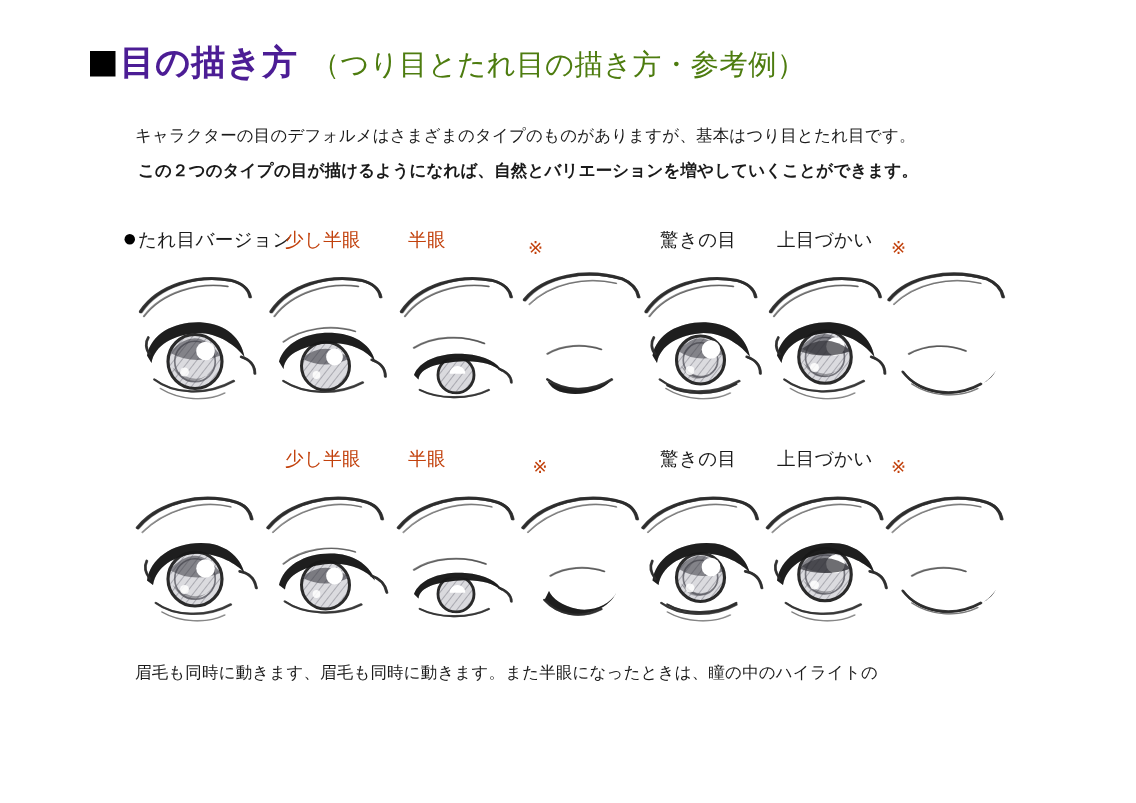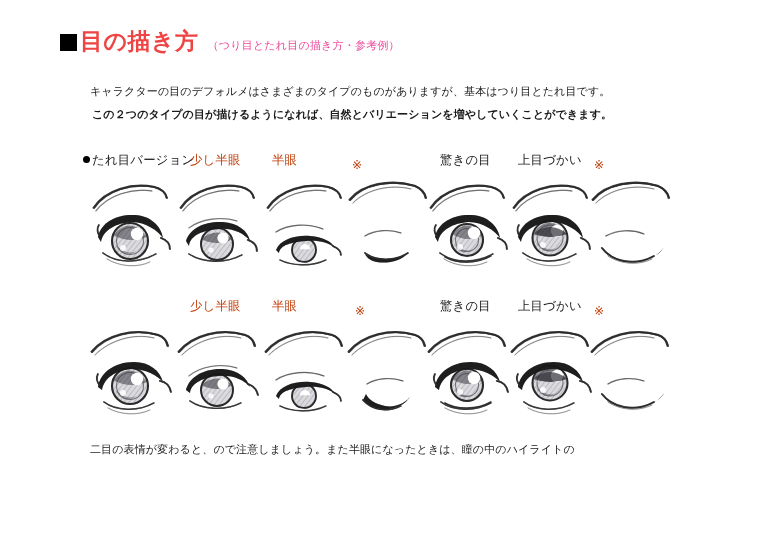--- a/index.html
+++ b/index.html
@@ -31,26 +31,26 @@
     height: 17px;
     background: #000;
     margin-right: 3px;
     position: relative;
     top: 2px;
   }
   .title-main {
     font-size: 23px;
     font-weight: bold;
     letter-spacing: 0.5px;
-    color: #ef4444;
+    color: #4c1d95;
   }
   .title-sub {
-    font-size: 11px;
+    font-size: 19px;
     font-weight: normal;
-    color: #ec4899;
+    color: #4d7c0f;
     margin-left: 9px;
     letter-spacing: 0.2px;
     font-family: Liberation Mono, monospace;
   }
 
   
   .intro {
     position: absolute;
     left: 90px;
     top: 80px;
@@ -584,14 +584,14 @@
             <path d="M14,70 C24,83 46,89 66,78" fill="none" stroke="#2a2a2a" stroke-width="1.35" stroke-linecap="round" stroke-linejoin="round" opacity="0.7176" transform="translate(0.23,0.11)"></path>
             <path d="M20,78 C32,86 50,88 64,81" fill="none" stroke="#2a2a2a" stroke-width="0.9" stroke-linecap="round" stroke-linejoin="round" opacity="0.5" transform="translate(-0.23,-0.11)"></path>
             <path d="M20,78 C32,86 50,88 64,81" fill="none" stroke="#2a2a2a" stroke-width="0.55" stroke-linecap="round" stroke-linejoin="round" opacity="0.39" transform="translate(0.23,0.11)"></path>
           </g>
         </svg>
       </div>
     </div>
 </div>
 
 <div class="intro" id="footer-block" style="top: 438px;">
-  <div class="line1">二目の表情が変わると、ので注意しましょう。また半眼になったときは、瞳の中のハイライトの</div>
+  <div class="line1">眉毛も同時に動きます、眉毛も同時に動きます。また半眼になったときは、瞳の中のハイライトの</div>
 </div>
 
 </body></html>

